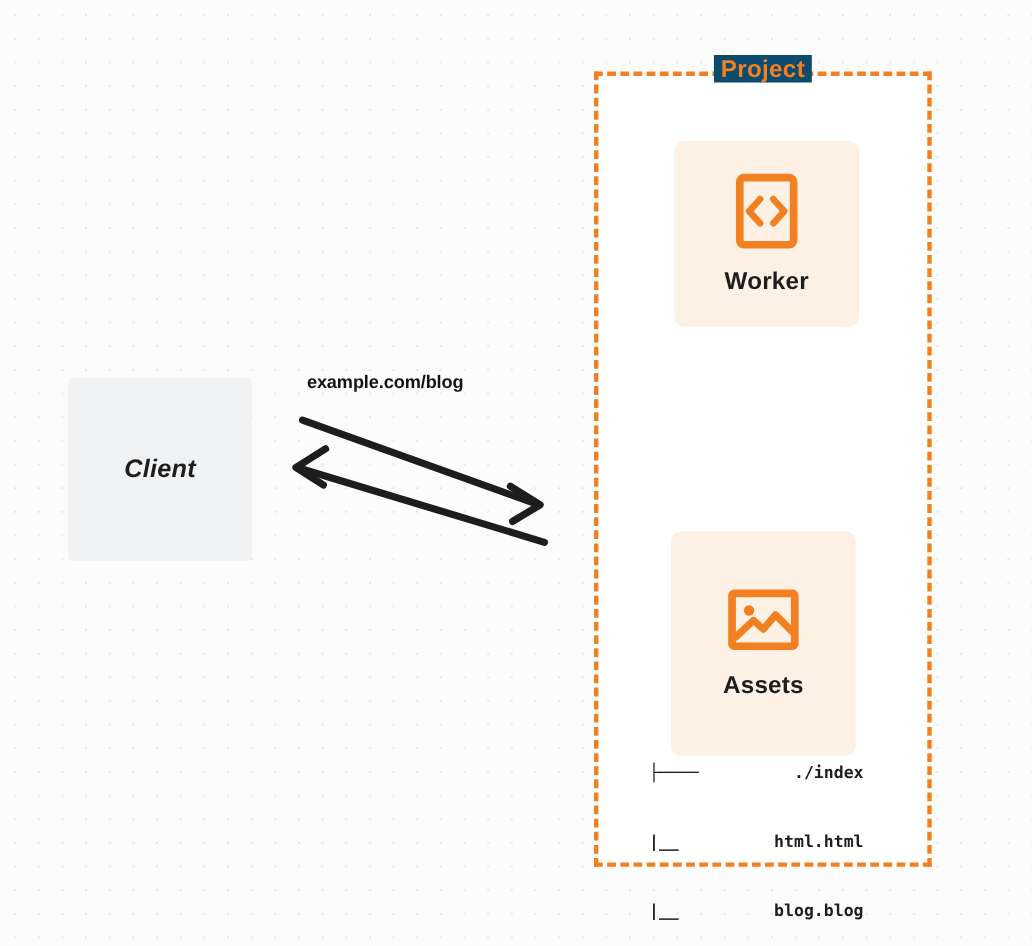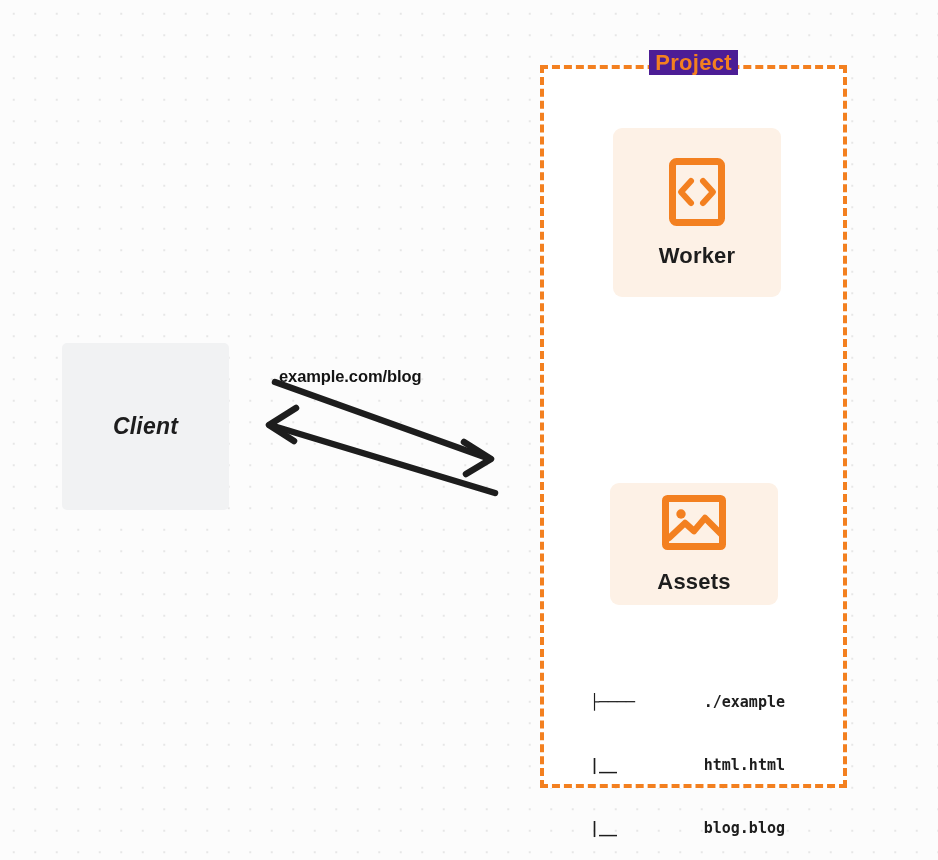--- a/index.html
+++ b/index.html
@@ -48,21 +48,20 @@
   
   .request-label {
     position: absolute;
     left: 279px;
     top: 339px;
     font-size: 16.5px;
     font-weight: bold;
     color: #131313;
     letter-spacing: -0.1px;
     white-space: nowrap;
-    margin-top: 28px;
   }
 
   
   .arrows {
     position: absolute;
     left: 250px;
     top: 365px;
     width: 265px;
     height: 145px;
   }
@@ -83,21 +82,21 @@
     left: 540px;
     top: 50px;
     width: 307px;
     text-align: center;
     font-size: 22px;
     font-weight: bold;
     color: #f38020;
     letter-spacing: 0.3px;
   }
   .project-title span {
-    background: #4c1d95;
+    background: #0c4a6e;
     padding: 0 6px;
   }
 
   
   .service-card {
     position: absolute;
     background: #fdf1e6;
     border-radius: 9px;
     display: flex;
     flex-direction: column;
@@ -107,21 +106,21 @@
   .worker-card {
     left: 613px;
     top: 128px;
     width: 168px;
     height: 169px;
   }
   .assets-card {
     left: 610px;
     top: 483px;
     width: 168px;
-    height: 122px;
+    height: 204px;
   }
   .service-icon {
     display: block;
   }
   .worker-icon { margin-bottom: 16px; }
   .assets-icon { margin-bottom: 18px; }
   .service-label {
     font-size: 22px;
     font-weight: bold;
     color: #1d1d1d;
@@ -199,21 +198,21 @@
       <rect x="4.5" y="4.5" width="57" height="48" rx="2" ry="2" fill="none" stroke="#f38020" stroke-width="7"></rect>
       <circle cx="20" cy="20" r="4.7" fill="#f38020"></circle>
       <polyline points="8,44 24,29 33,37 44,24 61,41" fill="none" stroke="#f38020" stroke-width="6.5" stroke-linecap="round" stroke-linejoin="round"></polyline>
     </svg>
     <div class="service-label">Assets</div>
   </div>
 
   <div class="file-tree">
     <div class="tree-row">
       <span class="tree-branch">├────</span>
-      <span class="tree-name">./example</span>
+      <span class="tree-name">./index</span>
     </div>
     <div class="tree-row">
       <span class="tree-branch">|__</span>
       <span class="tree-name">html.html</span>
     </div>
     <div class="tree-row">
       <span class="tree-branch">|__</span>
       <span class="tree-name">blog.blog</span>
     </div>
     

